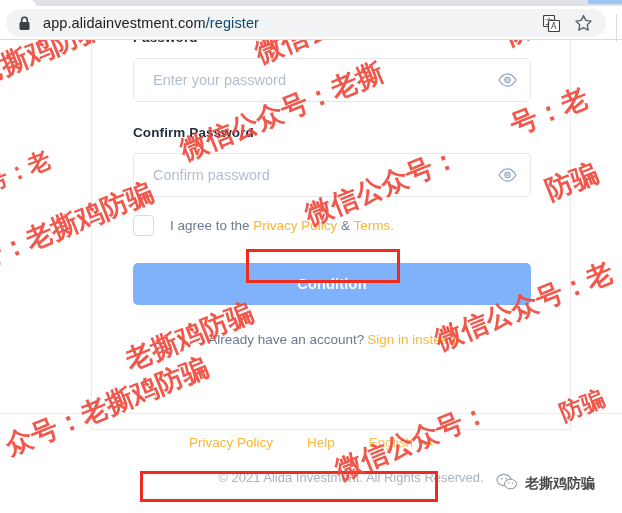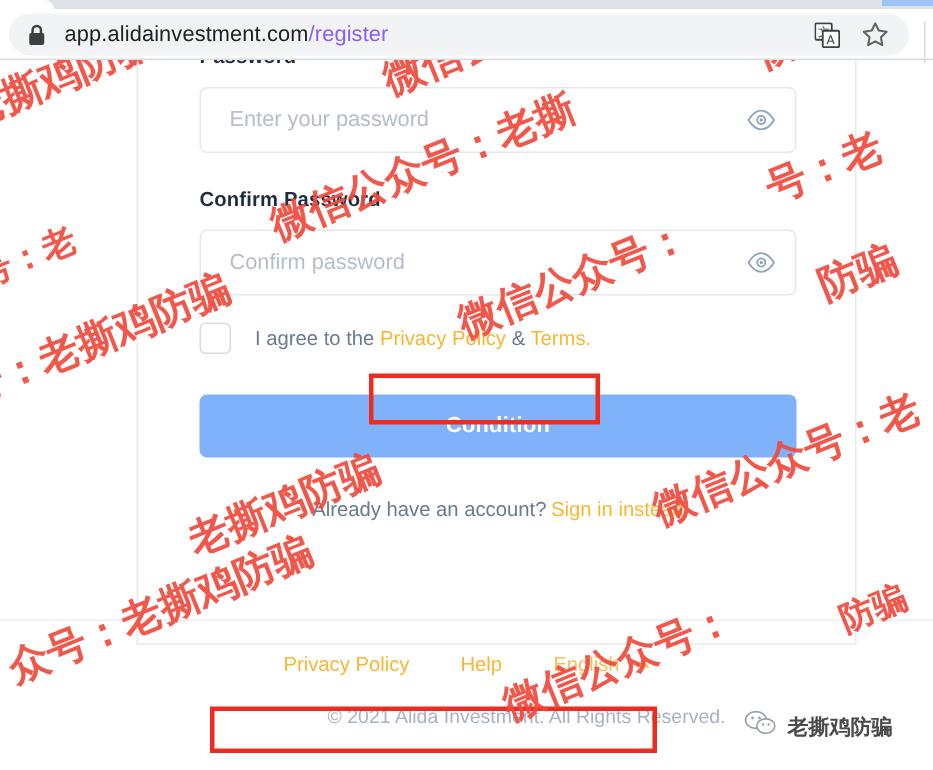--- a/index.html
+++ b/index.html
@@ -75,21 +75,21 @@
     flex: none;
   }
   .url-text {
     font-size: 14.5px;
     color: #202124;
     letter-spacing: 0.1px;
     white-space: nowrap;
     flex: 1;
     overflow: hidden;
   }
-  .url-text .url-path { color: #8b5cf6; }
+  .url-text .url-path { color: #0c4a6e; }
   .omni-actions {
     display: flex;
     align-items: center;
     flex: none;
     margin-right: 10px;
   }
   .omni-icon {
     width: 26px;
     height: 26px;
     display: flex;

